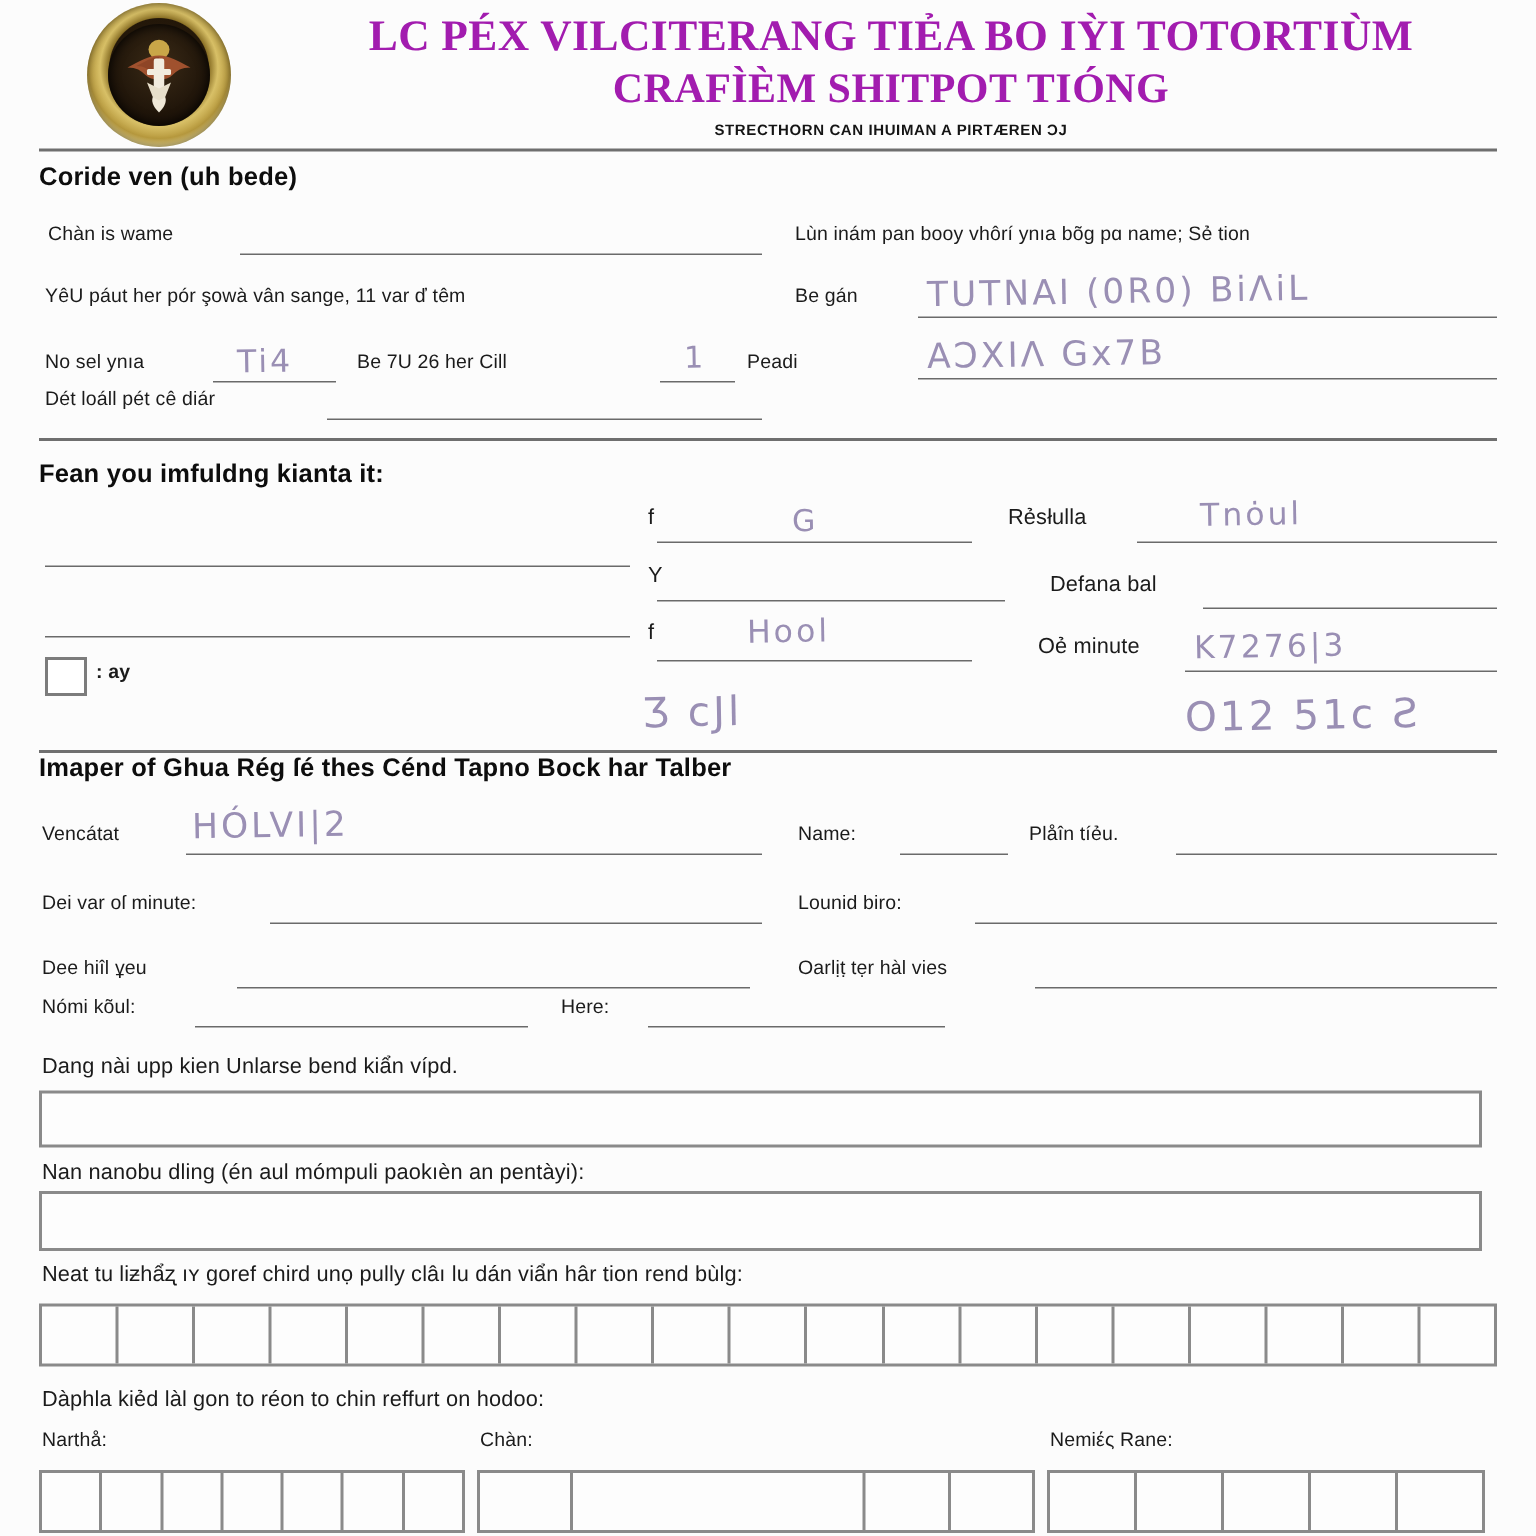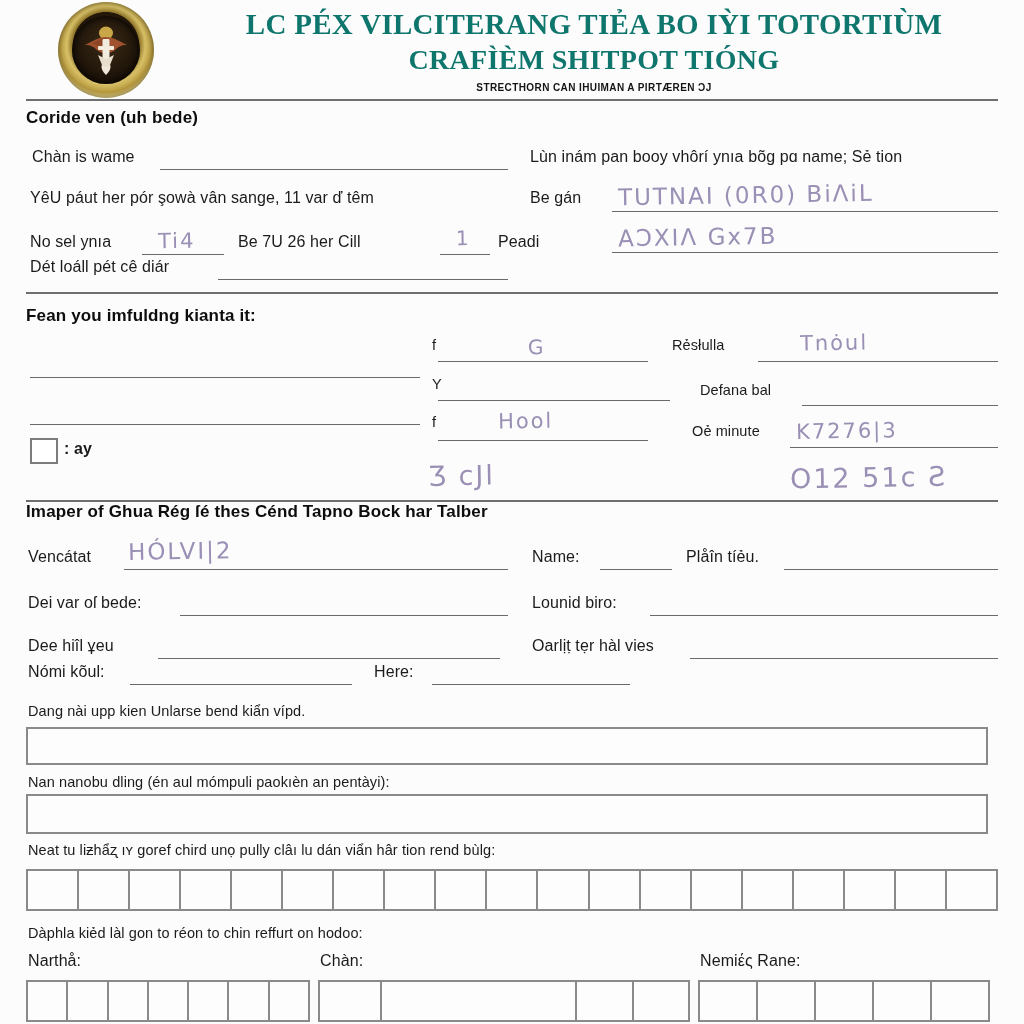--- a/index.html
+++ b/index.html
@@ -52,21 +52,21 @@
     left: 176px; top: 6px;
     width: 836px;
     text-align: center;
   }
   .title-line1, .title-line2 {
     font-family: "Liberation Serif", "DejaVu Serif", serif;
     font-weight: bold;
     font-size: 29px;
     letter-spacing: .3px;
     line-height: 36px;
-    color: #0f766e;
+    color: #a21caf;
     white-space: nowrap;
   }
   .title-line2 { font-size: 28px; }
   .title-sub {
     font-family: "Liberation Sans", sans-serif;
     font-weight: bold;
     font-size: 10px;
     letter-spacing: .4px;
     color: #141414;
     margin-top: 4px;
@@ -75,21 +75,21 @@
     position: absolute;
     left: 26px;
     width: 972px;
     height: 0;
     border-top: 2.5px solid #6f6f6f;
   }
 
   
   .lbl {
     position: absolute;
-    font-size: 16px;
+    font-size: 13px;
     color: #1b1b1b;
     white-space: nowrap;
     letter-spacing: .1px;
   }
   .lbl.small { font-size: 14.5px; }
   .sec-head {
     position: absolute;
     font-size: 17px;
     font-weight: bold;
     color: #0d0d0d;
@@ -239,21 +239,21 @@
   <div class="hand" style="left:790px; top:462px; font-size:27px;">O12  51ᴄ Ƨ</div>
 
   <div class="rule" style="top:500px;"></div>
 
   <div class="sec-head" style="left:26px; top:502px;">Imaper of Ghua Rég ſé thes Cénd Tapno Bock har Talber</div>
 
   <div class="lbl" style="left:28px; top:548px;">Vencátat</div>
   <div class="fline" style="left:124px; top:569px; width:384px;"></div>
   <div class="hand" style="left:128px; top:538px; font-size:23px;">HÓLVI|2</div>
 
-  <div class="lbl" style="left:28px; top:594px;">Dei var oſ bede:</div>
+  <div class="lbl" style="left:28px; top:594px;">Dei var oſ minute:</div>
   <div class="fline" style="left:180px; top:615px; width:328px;"></div>
 
   <div class="lbl" style="left:28px; top:637px;">Dee hiîl ұeu</div>
   <div class="fline" style="left:158px; top:658px; width:342px;"></div>
 
   <div class="lbl" style="left:28px; top:663px;">Nómi kõul:</div>
   <div class="fline" style="left:130px; top:684px; width:222px;"></div>
   <div class="lbl" style="left:374px; top:663px;">Here:</div>
   <div class="fline" style="left:432px; top:684px; width:198px;"></div>
 

